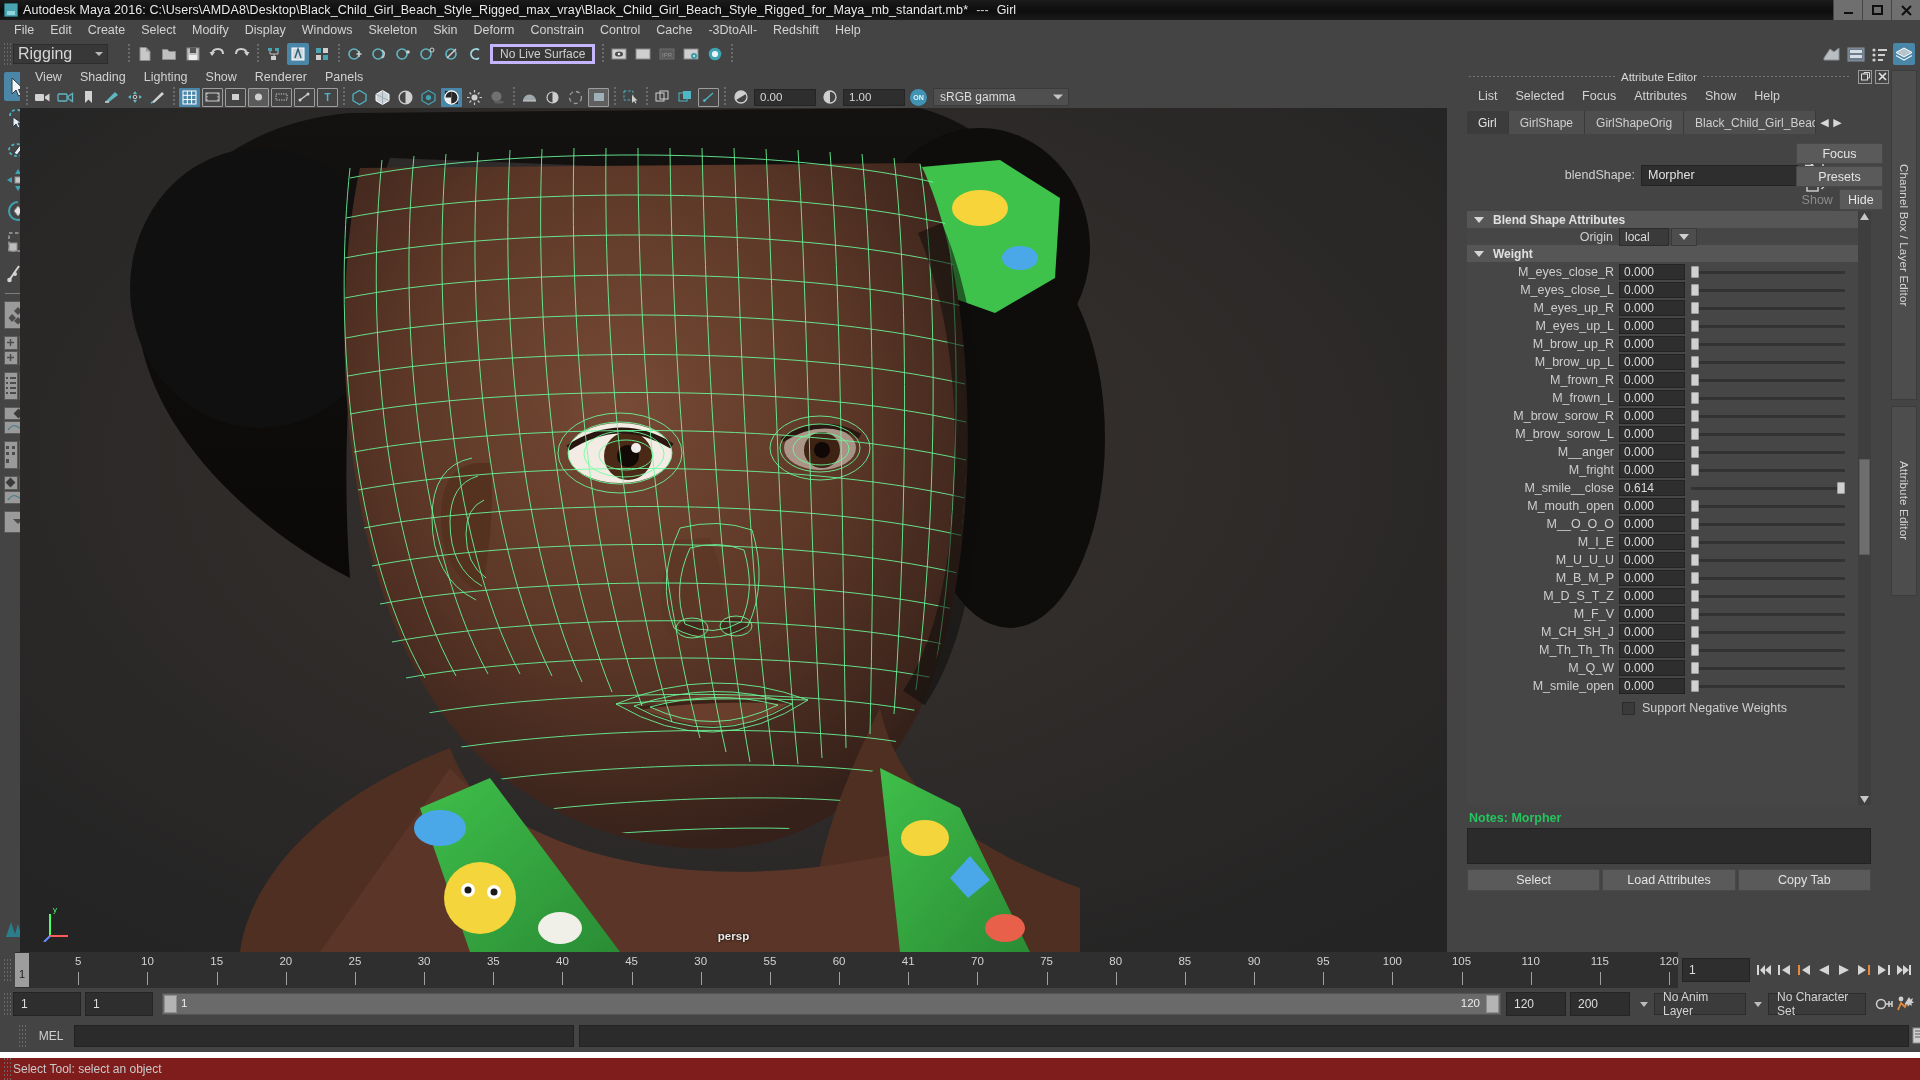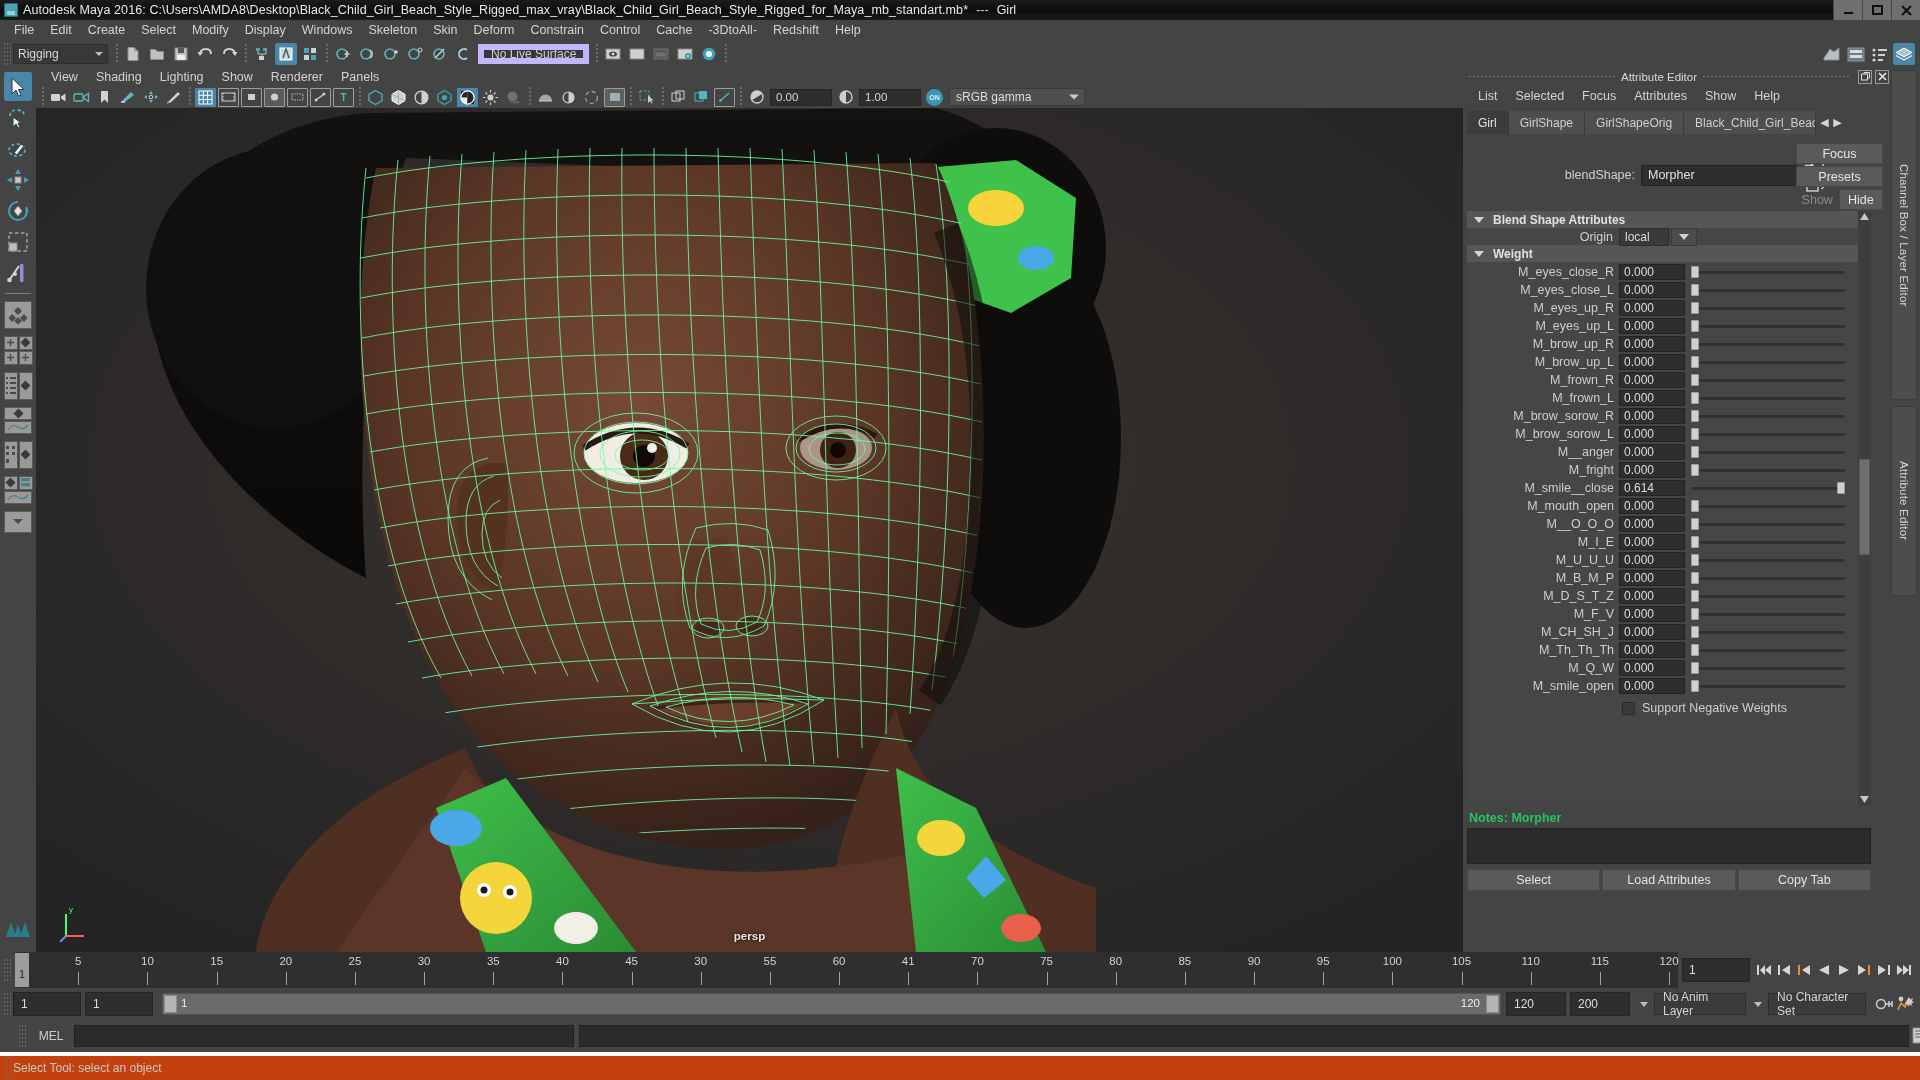--- a/index.html
+++ b/index.html
@@ -27,50 +27,50 @@
     display:flex;align-items:center;padding-left:6px;}
   .menubar .mi{padding:0 8px;font-size:12.5px;color:#d2d2d2;line-height:20px;white-space:nowrap;}
 
   
   .toolbar{position:absolute;left:0;top:40px;width:1920px;height:28px;background:#444444;
     display:flex;align-items:center;}
   .grip{width:8px;height:24px;margin:0 2px 0 3px;
     background-image:radial-gradient(#6d6d6d 35%, transparent 36%);
     background-size:3px 4px;opacity:.85;flex:0 0 auto;}
   .mode-combo{width:95px;height:20px;background:#383838;border:1px solid #2d2d2d;
-    display:flex;align-items:center;padding:0 4px;font-size:12px;color:#d6d6d6;position:relative;margin-right:4px;}
+    display:flex;align-items:center;padding:0 4px;font-size:16px;color:#d6d6d6;position:relative;margin-right:16px;}
   .mode-combo .cb-arrow{position:absolute;right:4px;top:50%;transform:translateY(-50%);
     border-left:4px solid transparent;border-right:4px solid transparent;border-top:4px solid #b9b9b9;}
   .tsepd{width:9px;height:22px;flex:0 0 auto;position:relative;}
   .tsepd:before{content:"";position:absolute;left:4px;top:1px;width:2px;height:20px;
     background:repeating-linear-gradient(#6b6b6b 0 2px,transparent 2px 4px);}
   .tbtn{width:22px;height:22px;margin:0 1px;display:flex;align-items:center;justify-content:center;
     border-radius:2px;flex:0 0 auto;}
   .tbtn.on{background:#4a86a8;}
-  .nolive{height:20px;background:#383838;border:6px solid #c4b5fd;color:#cfcfcf;font-size:12px;
+  .nolive{height:20px;background:#383838;border:3px solid #c4b5fd;color:#cfcfcf;font-size:12px;
     display:flex;align-items:center;padding:0 7px;margin:0 3px;flex:0 0 auto;}
   .tb-right{margin-left:auto;display:flex;align-items:center;padding-right:4px;}
 
   
   .toolbox{position:absolute;left:0;top:68px;width:36px;height:884px;background:#444444;
     display:flex;flex-direction:column;align-items:center;padding-top:4px;}
   .tool{width:28px;height:29px;margin-bottom:2px;display:flex;align-items:center;justify-content:center;border-radius:2px;}
   .tool.sel{background:#4a86a8;}
   .tb-divider{width:26px;height:1px;background:#7d7d7d;margin:4px 0 6px;}
   .qbox{width:30px;margin-bottom:6px;display:flex;flex-direction:column;align-items:center;}
   .qrow{display:flex;}
   .qcell{width:14px;height:14px;background:#9a9a9a;border:1px solid #5a5a5a;margin:0.5px;
     display:flex;align-items:center;justify-content:center;}
   .qcell.big{width:28px;height:28px;}
   .qcell.wide{width:28px;height:13px;}
   .qdiamond{width:7px;height:7px;background:#3a3a3a;transform:rotate(45deg);}
   .maya-logo{margin-top:auto;margin-bottom:8px;width:30px;height:30px;display:flex;align-items:center;justify-content:center;}
 
   
-  .vp-wrap{position:absolute;left:36px;top:68px;width:1427px;height:884px;background:#444;}
+  .vp-wrap{position:absolute;left:20px;top:68px;width:1427px;height:884px;background:#444;}
   .vp-menubar{height:18px;display:flex;align-items:center;padding-left:6px;background:#444444;}
   .vp-menubar .mi{padding:0 9px;font-size:12.5px;color:#d2d2d2;line-height:18px;}
   .vp-toolbar{height:22px;display:flex;align-items:center;background:#444444;padding-left:2px;}
   .vpb{width:21px;height:19px;margin:0 1px;display:flex;align-items:center;justify-content:center;border-radius:1px;flex:0 0 auto;}
   .vpb.on{background:#4a86a8;}
   .vpb.box{border:1px solid #9d9d9d;}
   .numfield{width:62px;height:17px;background:#2e2e2e;border:1px solid #242424;color:#d8d8d8;
     font-size:11.5px;display:flex;align-items:center;padding:0 5px;margin:0 2px;flex:0 0 auto;}
   .gamma-combo{width:136px;height:18px;background:#4f4f4f;border:1px solid #3b3b3b;color:#dcdcdc;font-size:12px;
     display:flex;align-items:center;padding:0 6px;position:relative;margin-left:3px;flex:0 0 auto;}
@@ -109,22 +109,22 @@
   .tri-down{border-left:4px solid transparent;border-right:4px solid transparent;border-top:5px solid #bdbdbd;margin:0 6px;flex:0 0 auto;}
 
   
   .cmdline{position:absolute;left:0;top:1020px;width:1920px;height:32px;background:#444;display:flex;align-items:center;margin-left:15px;}
   .mel-lab{width:46px;text-align:center;font-size:12px;color:#cfcfcf;flex:0 0 auto;}
   .mel-in{height:22px;background:#2b2b2b;border:1px solid #222;flex:0 0 auto;width:500px;}
   .mel-out{height:22px;background:#2b2b2b;border:1px solid #222;flex:1 1 auto;margin-left:5px;margin-right:26px;}
   .cmd-icon{width:22px;height:22px;position:absolute;right:2px;top:5px;}
 
   
-  .statusline{position:absolute;left:0;top:1052px;width:1920px;height:28px;background:#c2410c;
-    display:flex;align-items:center;border-top:4px solid #ffffff;}
+  .statusline{position:absolute;left:0;top:1052px;width:1920px;height:28px;background:#7f1d1d;
+    display:flex;align-items:center;border-top:6px solid #ffffff;}
   .status-text{font-size:12px;color:#c9c9c9;}
 
   
   .ae{position:absolute;left:1463px;top:68px;width:426px;height:884px;background:#444444;}
   .ae-title{height:17px;display:flex;align-items:center;position:relative;}
   .ae-dots{flex:1 1 auto;height:1px;background:repeating-linear-gradient(90deg,#767676 0 2px,transparent 2px 4px);margin:0 6px;}
   .ae-title-txt{font-size:11.5px;color:#d8d8d8;white-space:nowrap;}
   .ae-ctrl{width:14px;height:14px;border:1px solid #9a9a9a;margin-left:3px;display:flex;align-items:center;justify-content:center;color:#dcdcdc;font-size:9px;flex:0 0 auto;}
   .ae-menu{height:22px;display:flex;align-items:center;padding-left:6px;}
   .ae-menu .mi{padding:0 9px;font-size:12.5px;color:#d2d2d2;}

